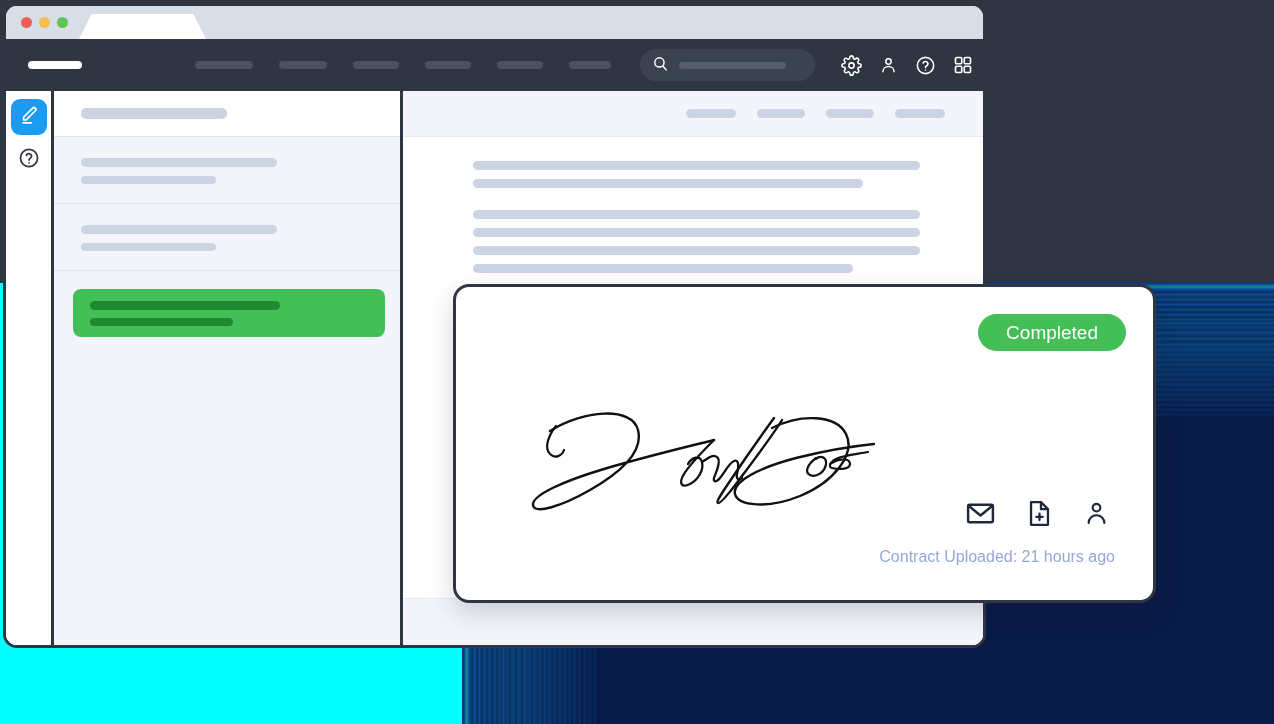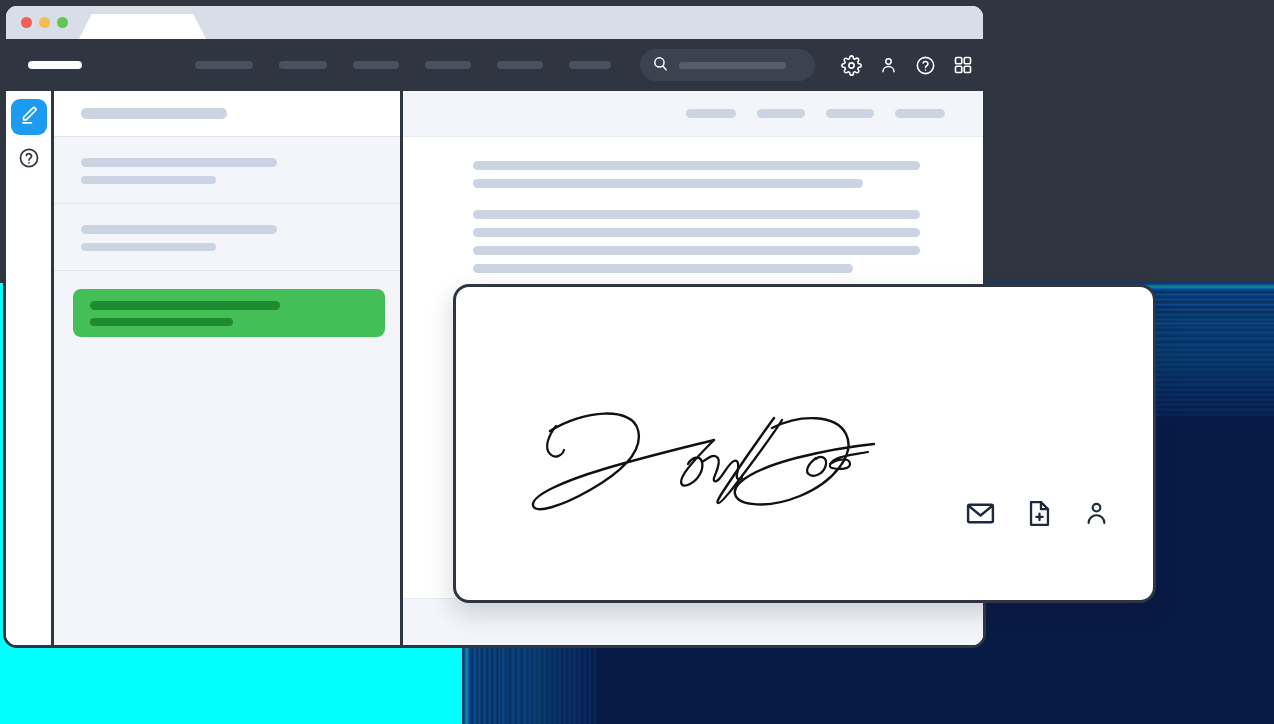--- a/index.html
+++ b/index.html
@@ -582,20 +582,21 @@
               <div class="ph" style="width: 420px; height: 9px;"></div>
             </div>
           </div>
         <div class="doc-footer"></div>
       </div>
 
     </div>
   </div>
 
   <div class="sigcard">
+    <div class="badge">Completed</div>
 
     <div class="sig-drawing" title="John Doe">
       <svg viewBox="0 0 360 120" width="360" height="120" fill="none" stroke="#111111" stroke-linecap="round" stroke-linejoin="round">
         <path d="M22 19 C55 -2 104 -6 110 18 C116 41 90 62 62 78 C34 94 6 103 5 93 C4 83 36 69 76 57 C116 45 158 35 186 28" stroke-width="2.4"></path>
         <path d="M186 28 C176 38 162 52 156 62 C150 72 154 76 162 72 C170 68 176 58 174 50 C172 43 164 45 160 52" stroke-width="2.3"></path>
         <path d="M174 50 C180 46 186 41 190 46 C193 51 188 60 186 66 C185 70 188 71 192 66 C197 60 201 51 206 49 C211 47 211 55 209 62 C208 66 210 69 214 66" stroke-width="2.3"></path>
         <path d="M28 14 C20 24 16 36 22 42 C27 47 34 44 36 38" stroke-width="2.2"></path>
         <path d="M246 6 C230 28 212 54 200 72 C192 84 188 90 190 91 C192 92 200 83 214 64 C232 40 248 18 254 8" stroke-width="2.4"></path>
         <path d="M244 16 C272 2 308 2 318 22 C328 42 306 70 272 84 C240 97 210 94 207 82 C204 70 230 56 268 46 C296 39 326 34 346 32" stroke-width="2.4"></path>
         <path d="M288 46 C280 52 276 60 282 63 C288 66 297 60 298 52 C299 45 292 43 288 47" stroke-width="2.2"></path>
@@ -619,15 +620,16 @@
         </svg>
       </span>
       <span>
         <svg width="27" height="31" viewBox="0 0 24 24" fill="none" stroke="#1e293b" stroke-width="1.9" stroke-linecap="round">
           <circle cx="12" cy="6.8" r="3.4"></circle>
           <path d="M5 20.4c0-4 3.1-6.8 7-6.8s7 2.8 7 6.8"></path>
         </svg>
       </span>
     </div>
 
+    <div class="sig-meta">Contract Uploaded: 21 hours ago</div>
   </div>
 
 </div>
 
 </body></html>

